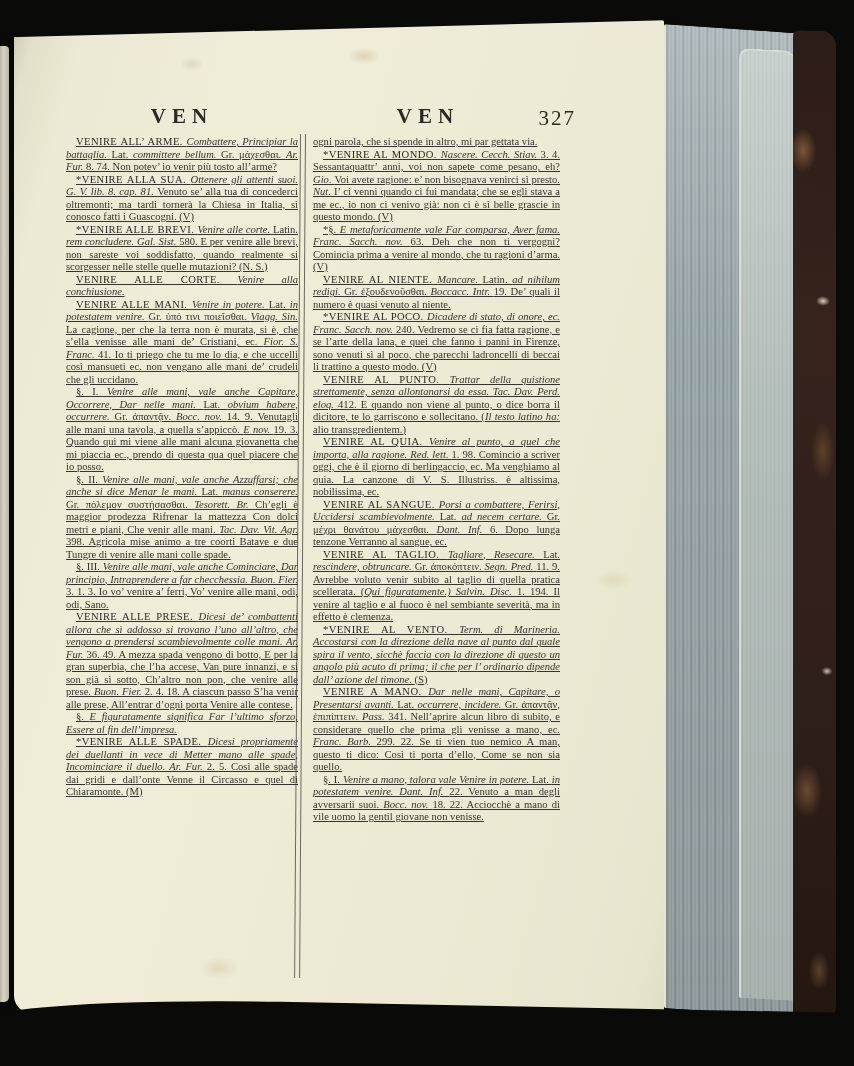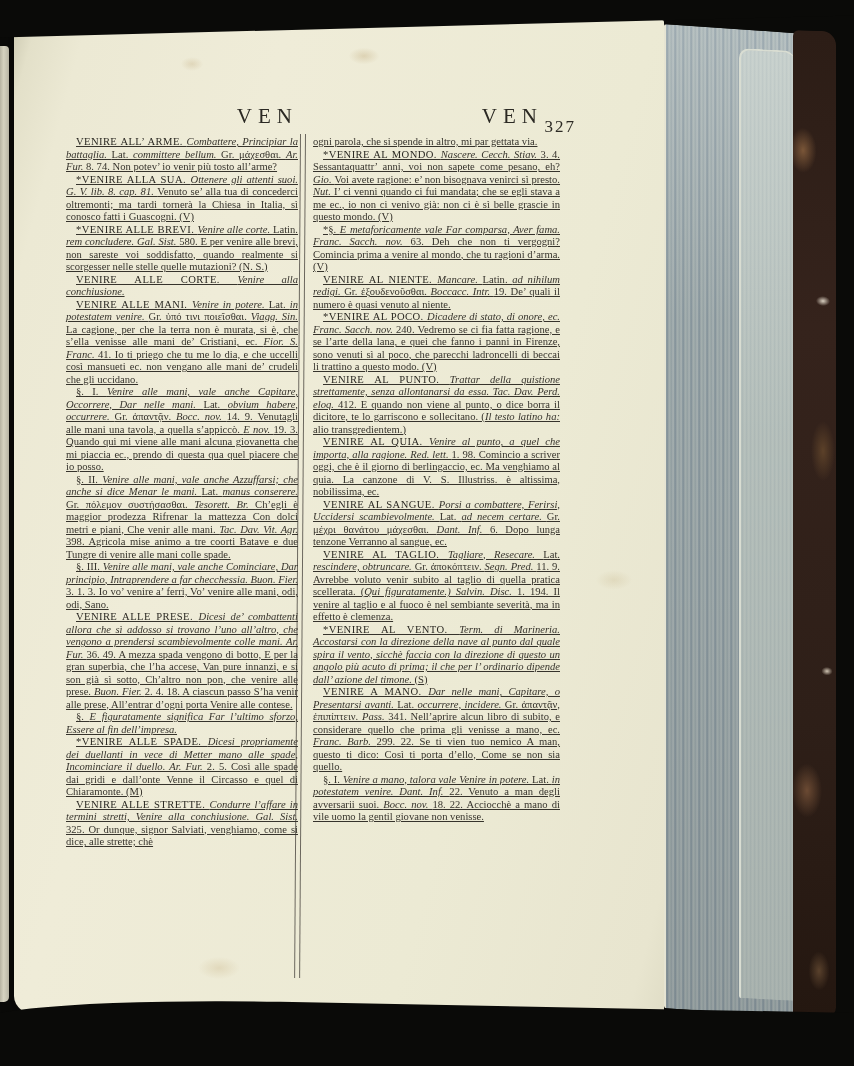--- a/index.html
+++ b/index.html
@@ -39,24 +39,24 @@
       radial-gradient(3px 3px at 268px 992px, rgba(40,35,25,.8), transparent 65%),
       radial-gradient(26px 14px at 600px 560px, rgba(150,115,45,.12), transparent 70%),
       linear-gradient(105deg,#cdcab2 0%,#e3e0c9 2.5%,#ece9d4 8%,#efecd8 30%,#ecead4 70%,#e8e5cf 96%,#e0ddc6 100%),
       var(--paper);
     border-radius:12px 2px 2px 26px / 16px 2px 2px 20px;
     box-shadow:0 0 14px rgba(0,0,0,.55);
   }
 
   
   .head{position:absolute;top:84px;color:var(--headword-ink);}
-  .head-title{font-size:21px;font-weight:normal;letter-spacing:6px;text-align:right;}
+  .head-title{font-size:21px;font-weight:bold;letter-spacing:6px;text-align:center;}
   .head-left{left:52px;width:232px;}
   .head-right{left:299px;width:230px;}
-  .page-num{left:516px;top:86px;width:46px;font-size:17px;letter-spacing:2px;text-align:right;margin-top:11px;}
+  .page-num{left:516px;top:86px;width:46px;font-size:21px;letter-spacing:2px;text-align:right;}
 
   
   .divider{
     position:absolute;left:286px;top:114px;width:4px;height:844px;
     border-left:1px solid var(--divider-ink);
     border-right:1px solid var(--divider-ink);
     opacity:.85;
     transform:rotate(.4deg);transform-origin:top center;
   }
 
@@ -151,21 +151,20 @@
         <p class="entry"><span class="run-c">*VENIRE ALLA SUA. </span><span class="run-i">Ottenere gli attenti suoi. G. V. lib. 8. cap. 81. </span><span class="run-r">Venuto se’ alla tua di concederci oltremonti; ma tardi tornerà la Chiesa in Italia, sì conosco fatti i Guascogni. (V)</span></p>
         <p class="entry"><span class="run-c">*VENIRE ALLE BREVI. </span><span class="run-i">Venire alle corte. </span><span class="run-r">Latin. </span><span class="run-i">rem concludere. Gal. Sist. </span><span class="run-r">580. E per venire alle brevi, non sareste voi soddisfatto, quando realmente si scorgesser nelle stelle quelle mutazioni? (N. S.)</span></p>
         <p class="entry"><span class="run-c">VENIRE ALLE CORTE. </span><span class="run-i">Venire alla conchiusione.</span></p>
         <p class="entry"><span class="run-c">VENIRE ALLE MANI. </span><span class="run-i">Venire in potere. </span><span class="run-r">Lat. </span><span class="run-i">in potestatem venire. </span><span class="run-r">Gr. ὑπό τινι ποιεῖσθαι. </span><span class="run-i">Viagg. Sin. </span><span class="run-r">La cagione, per che la terra non è murata, si è, che s’ella venisse alle mani de’ Cristiani, ec. </span><span class="run-i">Fior. S. Franc. </span><span class="run-r">41. Io ti priego che tu me lo dia, e che uccelli così mansueti ec. non vengano alle mani de’ crudeli che gli uccidano.</span></p>
         <p class="entry"><span class="run-r">§. I. </span><span class="run-i">Venire alle mani, vale anche Capitare, Occorrere, Dar nelle mani. </span><span class="run-r">Lat. </span><span class="run-i">obvium habere, occurrere. </span><span class="run-r">Gr. ἀπαντᾷν. </span><span class="run-i">Bocc. nov. </span><span class="run-r">14. 9. Venutagli alle mani una tavola, a quella s’appiccò. </span><span class="run-i">E nov. </span><span class="run-r">19. 3. Quando qui mi viene alle mani alcuna giovanetta che mi piaccia ec., prendo di questa qua quel piacere che io posso.</span></p>
         <p class="entry"><span class="run-r">§. II. </span><span class="run-i">Venire alle mani, vale anche Azzuffarsi; che anche si dice Menar le mani. </span><span class="run-r">Lat. </span><span class="run-i">manus conserere. </span><span class="run-r">Gr. πόλεμον συστήσασθαι. </span><span class="run-i">Tesorett. Br. </span><span class="run-r">Ch’egli è maggior prodezza Rifrenar la mattezza Con dolci metri e piani, Che venir alle mani. </span><span class="run-i">Tac. Dav. Vit. Agr. </span><span class="run-r">398. Agricola mise animo a tre coorti Batave e due Tungre di venire alle mani colle spade.</span></p>
         <p class="entry"><span class="run-r">§. III. </span><span class="run-i">Venire alle mani, vale anche Cominciare, Dar principio, Intraprendere a far checchessia. Buon. Fier. </span><span class="run-r">3. 1. 3. Io vo’ venire a’ ferri, Vo’ venire alle mani, odi, odi, Sano.</span></p>
         <p class="entry"><span class="run-c">VENIRE ALLE PRESE. </span><span class="run-i">Dicesi de’ combattenti allora che sì addosso si trovano l’uno all’altro, che vengono a prendersi scambievolmente colle mani. Ar. Fur. </span><span class="run-r">36. 49. A mezza spada vengono di botto, E per la gran superbia, che l’ha accese, Van pure innanzi, e si son già sì sotto, Ch’altro non pon, che venire alle prese. </span><span class="run-i">Buon. Fier. </span><span class="run-r">2. 4. 18. A ciascun passo S’ha venir alle prese, All’entrar d’ogni porta Venire alle contese.</span></p>
         <p class="entry"><span class="run-r">§. </span><span class="run-i">E figuratamente significa Far l’ultimo sforzo, Essere al fin dell’impresa.</span></p>
         <p class="entry"><span class="run-c">*VENIRE ALLE SPADE. </span><span class="run-i">Dicesi propriamente dei duellanti in vece di Metter mano alle spade, Incominciare il duello. Ar. Fur. </span><span class="run-r">2. 5. Così alle spade dai gridi e dall’onte Venne il Circasso e quel di Chiaramonte. (M)</span></p>
-        <p class="entry"><span class="run-c">VENIRE ALLE STRETTE. </span><span class="run-i">Condurre l’affare in termini stretti, Venire alla conchiusione. Gal. Sist. </span><span class="run-r">325. Or dunque, signor Salviati, venghiamo, come si dice, alle strette; chè</span></p>
       </div>
     <div class="col col-right">
         <p class="entry"><span class="run-r">ogni parola, che si spende in altro, mi par gettata via.</span></p>
         <p class="entry"><span class="run-c">*VENIRE AL MONDO. </span><span class="run-i">Nascere. Cecch. Stiav. </span><span class="run-r">3. 4. Sessantaquattr’ anni, voi non sapete come pesano, eh? </span><span class="run-i">Gio. </span><span class="run-r">Voi avete ragione: e’ non bisognava venirci sì presto. </span><span class="run-i">Nut. </span><span class="run-r">I’ ci venni quando ci fui mandata; che se egli stava a me ec., io non ci venivo già: non ci è sì belle grascie in questo mondo. (V)</span></p>
         <p class="entry"><span class="run-r">*§. </span><span class="run-i">E metaforicamente vale Far comparsa, Aver fama. Franc. Sacch. nov. </span><span class="run-r">63. Deh che non ti vergogni? Comincia prima a venire al mondo, che tu ragioni d’arma. (V)</span></p>
         <p class="entry"><span class="run-c">VENIRE AL NIENTE. </span><span class="run-i">Mancare. </span><span class="run-r">Latin. </span><span class="run-i">ad nihilum redigi. </span><span class="run-r">Gr. ἐξουδενοῦσθαι. </span><span class="run-i">Boccacc. Intr. </span><span class="run-r">19. De’ quali il numero è quasi venuto al niente.</span></p>
         <p class="entry"><span class="run-c">*VENIRE AL POCO. </span><span class="run-i">Dicadere di stato, di onore, ec. Franc. Sacch. nov. </span><span class="run-r">240. Vedremo se ci fia fatta ragione, e se l’arte della lana, e quei che fanno i panni in Firenze, sono venuti sì al poco, che parecchi ladroncelli di beccai li trattino a questo modo. (V)</span></p>
         <p class="entry"><span class="run-c">VENIRE AL PUNTO. </span><span class="run-i">Trattar della quistione strettamente, senza allontanarsi da essa. Tac. Dav. Perd. eloq. </span><span class="run-r">412. E quando non viene al punto, o dice borra il dicitore, te lo garriscono e sollecitano. (</span><span class="run-i">Il testo latino ha: </span><span class="run-r">alio transgredientem.)</span></p>
         <p class="entry"><span class="run-c">VENIRE AL QUIA. </span><span class="run-i">Venire al punto, a quel che importa, alla ragione. Red. lett. </span><span class="run-r">1. 98. Comincio a scriver oggi, che è il giorno di berlingaccio, ec. Ma venghiamo al quia. La canzone di V. S. Illustriss. è altissima, nobilissima, ec.</span></p>
         <p class="entry"><span class="run-c">VENIRE AL SANGUE. </span><span class="run-i">Porsi a combattere, Ferirsi, Uccidersi scambievolmente. </span><span class="run-r">Lat. </span><span class="run-i">ad necem certare. </span><span class="run-r">Gr. μέχρι θανάτου μάχεσθαι. </span><span class="run-i">Dant. Inf. </span><span class="run-r">6. Dopo lunga tenzone Verranno al sangue, ec.</span></p>

